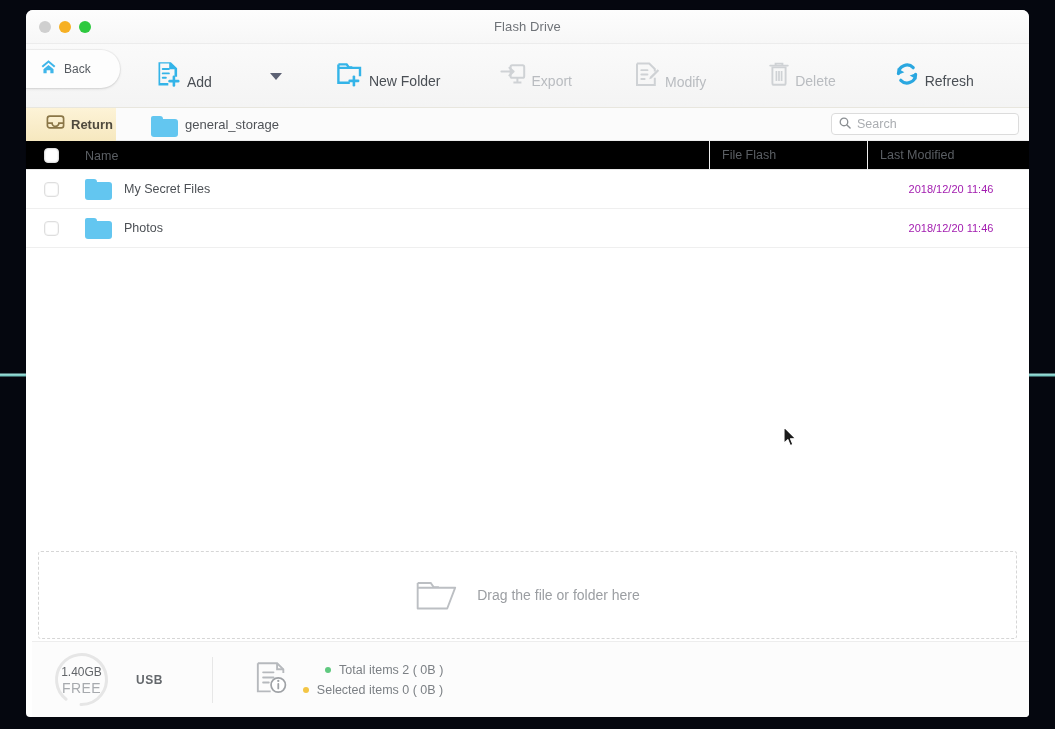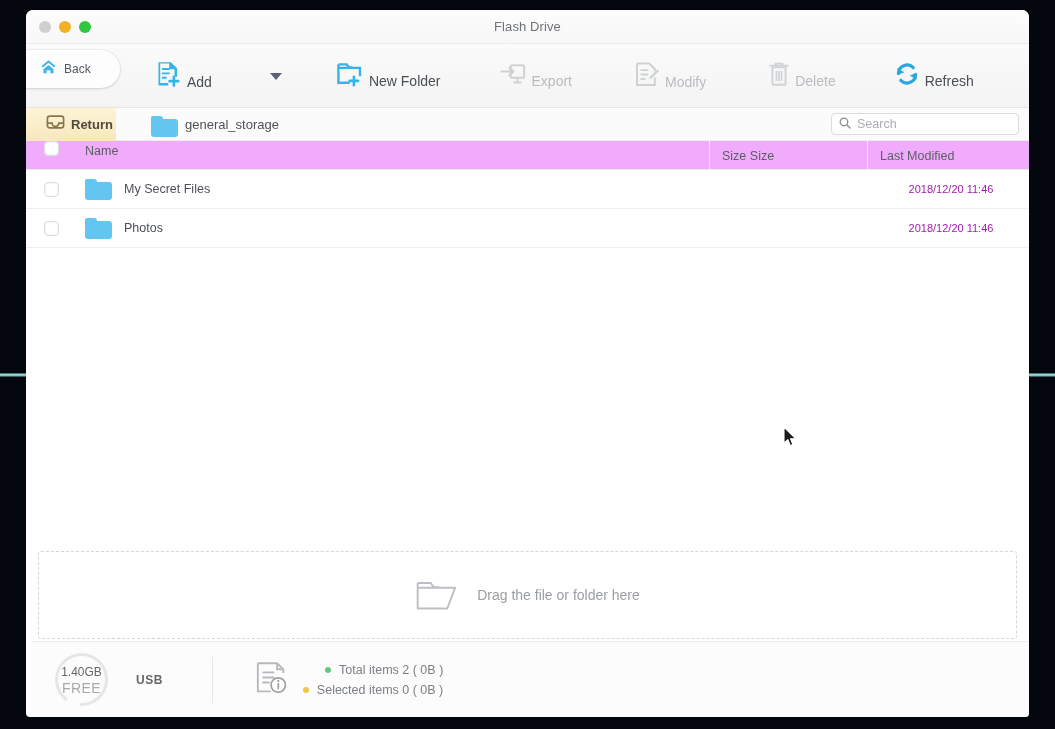--- a/index.html
+++ b/index.html
@@ -189,24 +189,24 @@
     font-family: "Liberation Sans", sans-serif;
     width: 150px;
     background: transparent;
   }
   .search-input::placeholder { color: #aaadb1; }
 
   
   .thead {
     position: relative;
     height: 29px;
-    background: #f0abfc;
+    background: #000000;
     border-bottom: 1px solid #e9e9e9;
     display: flex;
-    align-items: flex-start;
+    align-items: center;
   }
   .cb-cell {
     width: 51px;
     display: flex;
     justify-content: center;
     align-items: center;
     flex: 0 0 51px;
   }
   .chk {
     width: 15px;
@@ -491,21 +491,21 @@
     </div>
 
     <div class="thead">
       <div class="cb-cell">
         <div class="chk"></div>
       </div>
       <div class="col-name">
         <span class="th-text">Name</span>
       </div>
       <div class="col-size">
-        <span class="th-text">Size Size</span>
+        <span class="th-text">File Flash</span>
       </div>
       <div class="col-mod">
         <span class="th-text">Last Modified</span>
       </div>
     </div>
 
     <div class="filelist">
 
       <div class="trow">
         <div class="cb-cell">

